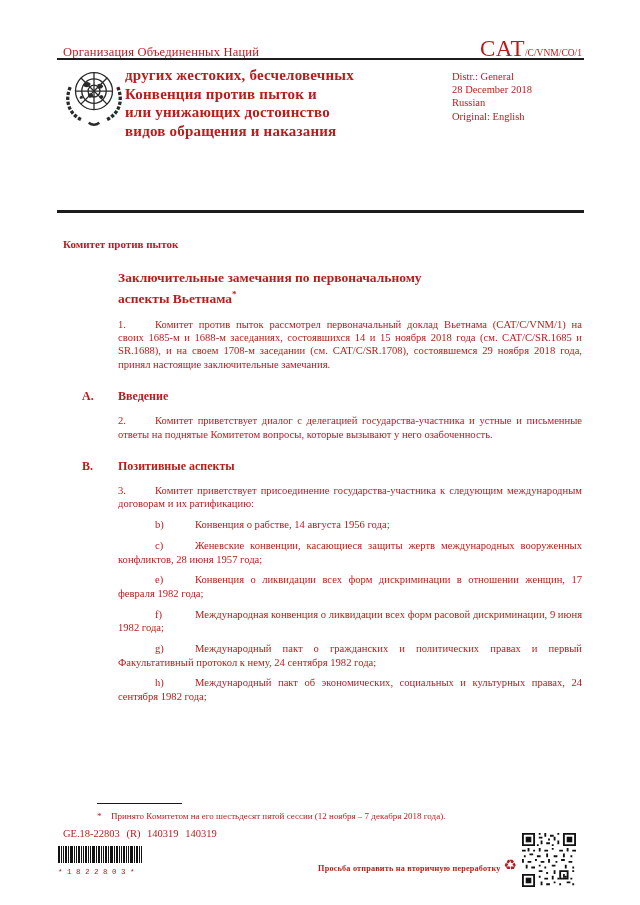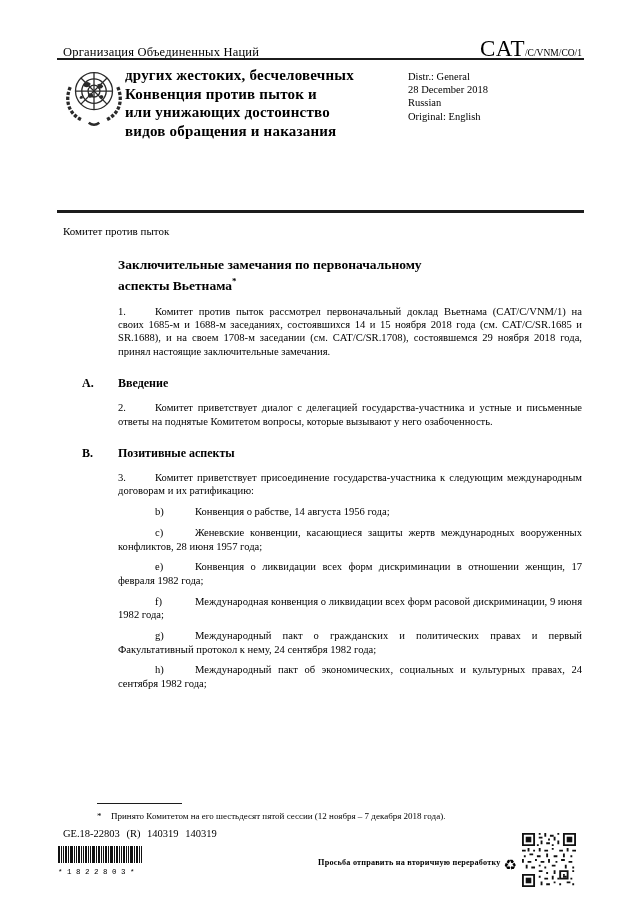--- a/index.html
+++ b/index.html
@@ -1,58 +1,58 @@
 <!DOCTYPE html>
 <html><head>
 <meta charset="utf-8">
 <style>
   * { margin:0; padding:0; box-sizing:border-box; }
   html,body { background:#e8e8e8; }
   .page {
     position:relative; width:640px; height:905px; margin:0 auto;
-    background:#ffffff; color:#000000;
+    background:#ffffff; color:#b91c1c;
     font-family:"Liberation Serif","DejaVu Serif",serif;
     overflow:hidden;
   }
   
   .header-row { position:absolute; top:36px; left:63px; width:519px;
     display:flex; justify-content:space-between; align-items:baseline; }
   .org-name { font-size:12.5px; letter-spacing:.2px; }
   .doc-symbol { white-space:nowrap; }
   .doc-symbol .big { font-size:23px; letter-spacing:.5px; }
   .doc-symbol .small { font-size:9.5px; }
   .rule-top { position:absolute; top:58px; left:57px; width:527px; height:1.5px; background:#1c1c1c; }
   
   .emblem { position:absolute; top:64px; left:61px; width:66px; height:70px; }
   .masthead-title { position:absolute; top:66px; left:125px; width:330px;
     font-size:15px; font-weight:bold; line-height:18.5px; letter-spacing:.2px; }
-  .distr-block { position:absolute; top:70px; left:408px; font-size:10.5px; line-height:13.2px; }
+  .distr-block { position:absolute; top:70px; left:452px; font-size:10.5px; line-height:13.2px; }
   .rule-thick { position:absolute; top:210px; left:57px; width:527px; height:2.5px; background:#1c1c1c; }
   
   .content { position:absolute; top:213px; left:63px; width:519px; height:588px; overflow:hidden; }
-  .committee { margin-top:12px; font-size:11px; font-weight:normal; line-height:13px; }
+  .committee { margin-top:25px; font-size:11px; font-weight:bold; line-height:13px; }
   .doc-title { margin:18px 0 0 55px; width:355px; font-size:13.5px; font-weight:bold; line-height:17px; }
   .doc-title sup { font-size:9px; }
   .para { margin:11px 0 0 55px; font-size:10.6px; line-height:13.4px; text-align:justify; }
   .para .num { display:inline-block; width:37px; }
   .sec-heading { position:relative; margin:18px 0 0 0; font-size:12px; font-weight:bold; line-height:14px; }
   .sec-heading .letter { position:absolute; left:19px; }
   .sec-heading .sec-title { margin-left:55px; }
   .list-item { margin:7.5px 0 0 55px; font-size:10.6px; line-height:13.4px; text-align:justify; text-indent:37px; }
   .list-item .label { display:inline-block; width:40px; text-indent:0; }
   
   .fn-rule { position:absolute; top:803px; left:97px; width:85px; height:1px; background:#1c1c1c; }
   .footnote { position:absolute; top:811px; left:97px; width:430px; font-size:9px; line-height:11px; }
   .footnote .marker { display:inline-block; width:14px; }
   .ge-line { position:absolute; top:828px; left:63px; font-size:10.5px; word-spacing:4px; }
   .barcode { position:absolute; top:846px; left:58px; width:86px; text-align:left; }
   .barcode-text { display:block; font-family:"Liberation Mono","DejaVu Sans Mono",monospace;
     font-size:7.5px; letter-spacing:4.5px; margin-top:1px; white-space:nowrap; }
   .recycle-note { position:absolute; top:858px; left:235px; width:282px;
-    display:flex; align-items:flex-start; justify-content:flex-end; gap:3px; }
+    display:flex; align-items:flex-end; justify-content:flex-end; gap:3px; }
   .recycle-text { font-size:8.2px; font-weight:bold; letter-spacing:.2px; }
   .recycle-glyph { font-family:"DejaVu Sans",sans-serif; font-size:15px; line-height:1; }
   .qr { position:absolute; top:833px; left:522px; width:54px; height:54px; }
 </style>
 </head>
 <body>
 
 <div class="page">
 
   <div class="header-row">

